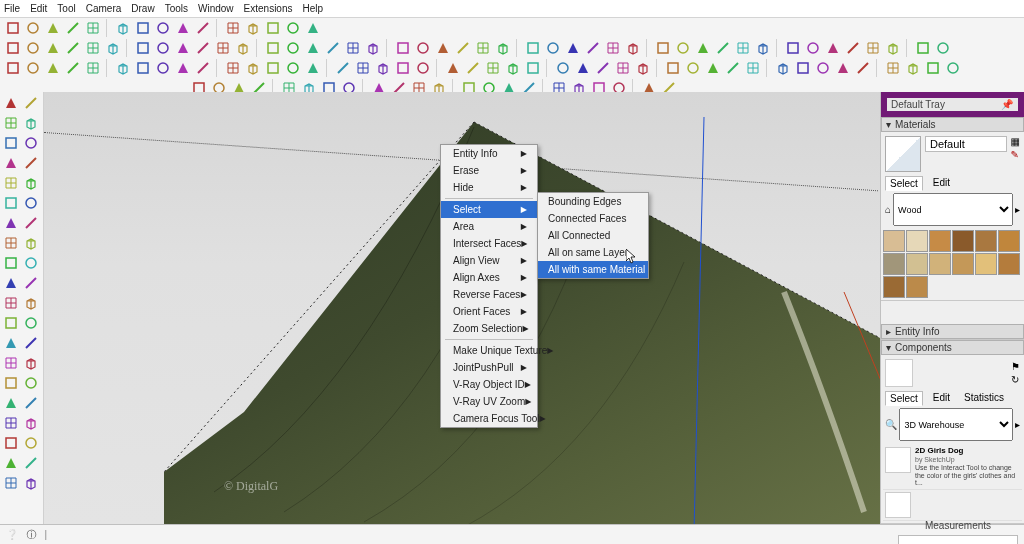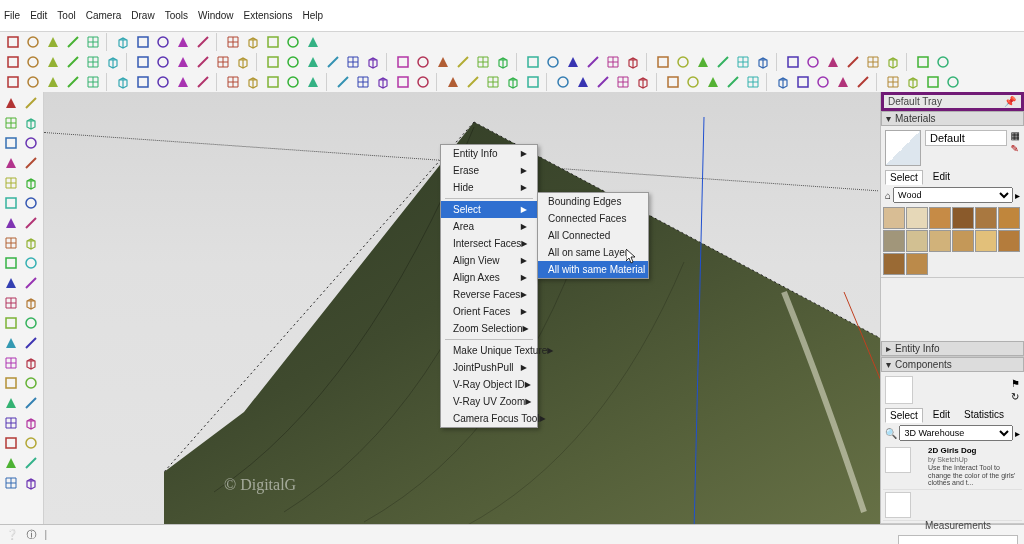--- a/index.html
+++ b/index.html
@@ -1,17 +1,17 @@
 <!DOCTYPE html>
 <html><head>
 <meta charset="utf-8">
 <style>
 * { box-sizing: border-box; margin: 0; padding: 0; font-family: "Segoe UI", Tahoma, sans-serif; font-size: 10px; }
 body { width: 1024px; height: 544px; background: #f0f0f0; position: relative; overflow: hidden; }
-.menubar { height: 32px; background: #fff; display: flex; align-items: center; padding: 0 4px; gap: 10px; border-bottom: 1px solid #d4d4d4; }
+.menubar { height: 18px; background: #fff; display: flex; align-items: center; padding: 0 4px; gap: 10px; border-bottom: 1px solid #d4d4d4; }
 .menubar span { color: #222; cursor: default; }
 .toolbars { background: #f4f4f4; border-bottom: 1px solid #c8c8c8; }
 .toolbar-row { display: flex; align-items: center; padding: 1px 4px; gap: 2px; flex-wrap: nowrap; }
 .tb-btn { width: 18px; height: 18px; display: flex; align-items: center; justify-content: center; border: 1px solid transparent; background: #f4f4f4; }
 .tb-btn svg { width: 14px; height: 14px; }
 .tb-sep { width: 4px; height: 18px; border-left: 1px solid #d0d0d0; margin: 0 2px; }
 .workspace { position: absolute; top: 92px; left: 0; right: 0; bottom: 20px; display: flex; }
 .tool-palette { width: 44px; background: #f4f4f4; border-right: 1px solid #d0d0d0; display: flex; flex-wrap: wrap; align-content: flex-start; padding: 2px; gap: 2px; }
 .palette-btn { width: 18px; height: 18px; display: flex; align-items: center; justify-content: center; border: 1px solid transparent; }
 .palette-btn svg { width: 14px; height: 14px; }
@@ -20,45 +20,45 @@
 .horizon { position: absolute; left: 0; top: 40px; width: 100%; height: 1px; border-top: 1px dotted #555; transform: rotate(4deg); transform-origin: left; }
 .context-menu { position: absolute; left: 440px; top: 144px; width: 98px; background: #f0f0f0; border: 1px solid #999; box-shadow: 2px 2px 4px rgba(0,0,0,0.3); z-index: 10; }
 .context-menu .mi { padding: 3px 10px 3px 12px; display: flex; justify-content: space-between; align-items: center; color: #222; white-space: nowrap; }
 .context-menu .mi.sep { height: 1px; background: #c0c0c0; padding: 0; margin: 2px 4px; }
 .context-menu .mi.hl { background: #2f6fd0; color: #fff; }
 .context-menu .mi .arrow { font-size: 8px; }
 .submenu { position: absolute; left: 537px; top: 192px; width: 112px; background: #f0f0f0; border: 1px solid #999; box-shadow: 2px 2px 4px rgba(0,0,0,0.3); z-index: 11; }
 .submenu .mi { padding: 3px 10px; color: #222; white-space: nowrap; }
 .submenu .mi.hl { background: #2f6fd0; color: #fff; }
 .tray { width: 144px; background: #efefef; border-left: 1px solid #c0c0c0; display: flex; flex-direction: column; }
-.tray-title { background: #e8e8e8; border: 3px solid #701a75; padding: 1px 4px; font-size: 9px; display: flex; justify-content: space-between; color: #444; }
+.tray-title { background: #e8e8e8; border: 6px solid #701a75; padding: 1px 4px; font-size: 9px; display: flex; justify-content: space-between; color: #444; }
 .tray-section { border-bottom: 1px solid #c8c8c8; }
 .tray-header { background: #dcdcdc; border: 1px solid #b0b0b0; padding: 1px 4px; font-size: 9px; display: flex; color: #333; }
 .mat-preview { display: flex; padding: 4px; gap: 4px; align-items: flex-start; }
 .mat-swatch { width: 36px; height: 36px; background: linear-gradient(135deg, #fff 50%, #dde6ee 50%); border: 1px solid #aaa; }
 .mat-name { font-size: 11px; border: 1px solid #bbb; padding: 1px 4px; background: #fff; flex: 1; }
 .mat-tabs { display: flex; font-size: 9px; padding: 0 4px; gap: 6px; }
 .mat-tabs span { padding: 1px 4px; }
 .mat-tabs .active { border: 1px solid #bbb; border-bottom-color: #fff; background: #fff; }
 .mat-select { display: flex; padding: 2px 4px; gap: 2px; align-items: center; }
-.mat-select select { flex: 1; font-size: 9px; height: 16px; }
+.mat-select select { flex: 1; font-size: 9px; height: 33px; }
 .swatch-grid { display: flex; flex-wrap: wrap; padding: 2px; gap: 1px; }
 .swatch { width: 22px; height: 22px; border: 1px solid #999; }
 .comp-list { font-size: 8px; padding: 2px; }
 .comp-item { display: flex; gap: 4px; padding: 2px; border-bottom: 1px solid #e0e0e0; }
 .comp-thumb { width: 26px; height: 26px; background: #fff; border: 1px solid #ccc; flex-shrink: 0; }
-.comp-text { line-height: 1.1; overflow: hidden; margin-left: 13px; }
+.comp-text { line-height: 1.1; overflow: hidden; }
 .comp-text .name { font-weight: bold; font-size: 8px; }
 .comp-text .by { font-size: 7px; color: #666; }
 .comp-text .desc { font-size: 7px; color: #444; }
 .statusbar { position: absolute; bottom: 0; left: 0; right: 0; height: 20px; background: #f4f4f4; border-top: 1px solid #c0c0c0; display: flex; align-items: center; padding: 0 6px; gap: 8px; font-size: 9px; color: #444; }
 .meas { margin-left: auto; display: flex; align-items: center; gap: 4px; flex-direction: column; }
 .meas-box { width: 120px; height: 14px; background: #fff; border: 1px solid #bbb; }
 .cursor { position: absolute; width: 12px; height: 16px; z-index: 20; }
-.watermark { position: absolute; left: 180px; bottom: 30px; font-size: 16px; color: rgba(255,255,255,0.5); font-family: serif; }
+.watermark { position: absolute; left: 180px; bottom: 30px; font-size: 12px; color: rgba(255,255,255,0.5); font-family: serif; }
 </style>
 </head>
 <body>
 
 <div class="menubar">
     <span>File</span>
     <span>Edit</span>
     <span>Tool</span>
     <span>Camera</span>
     <span>Draw</span>

